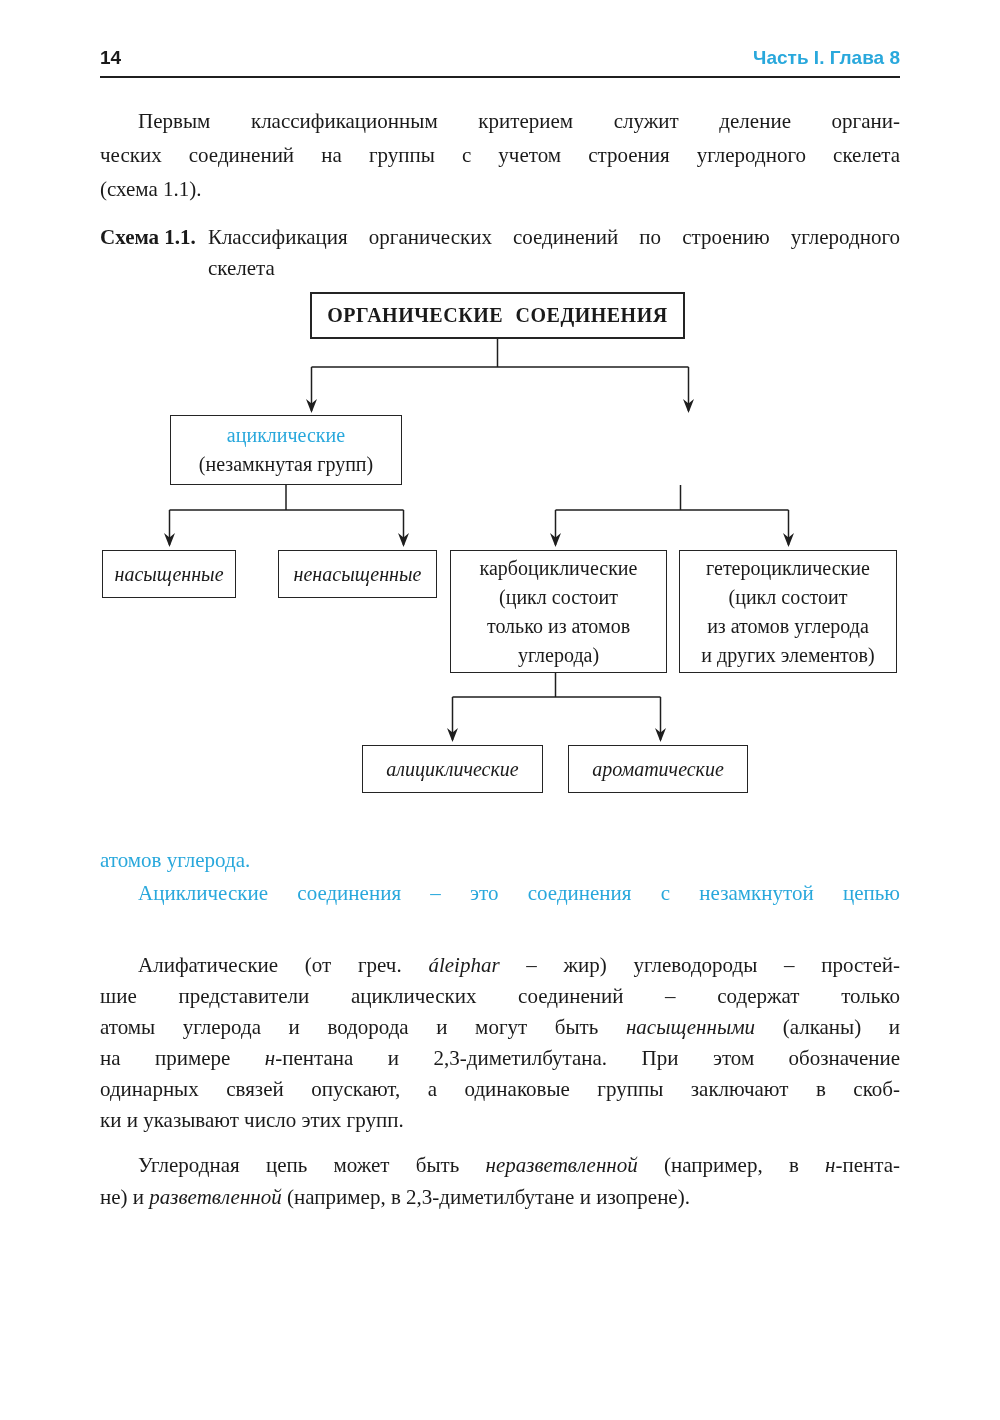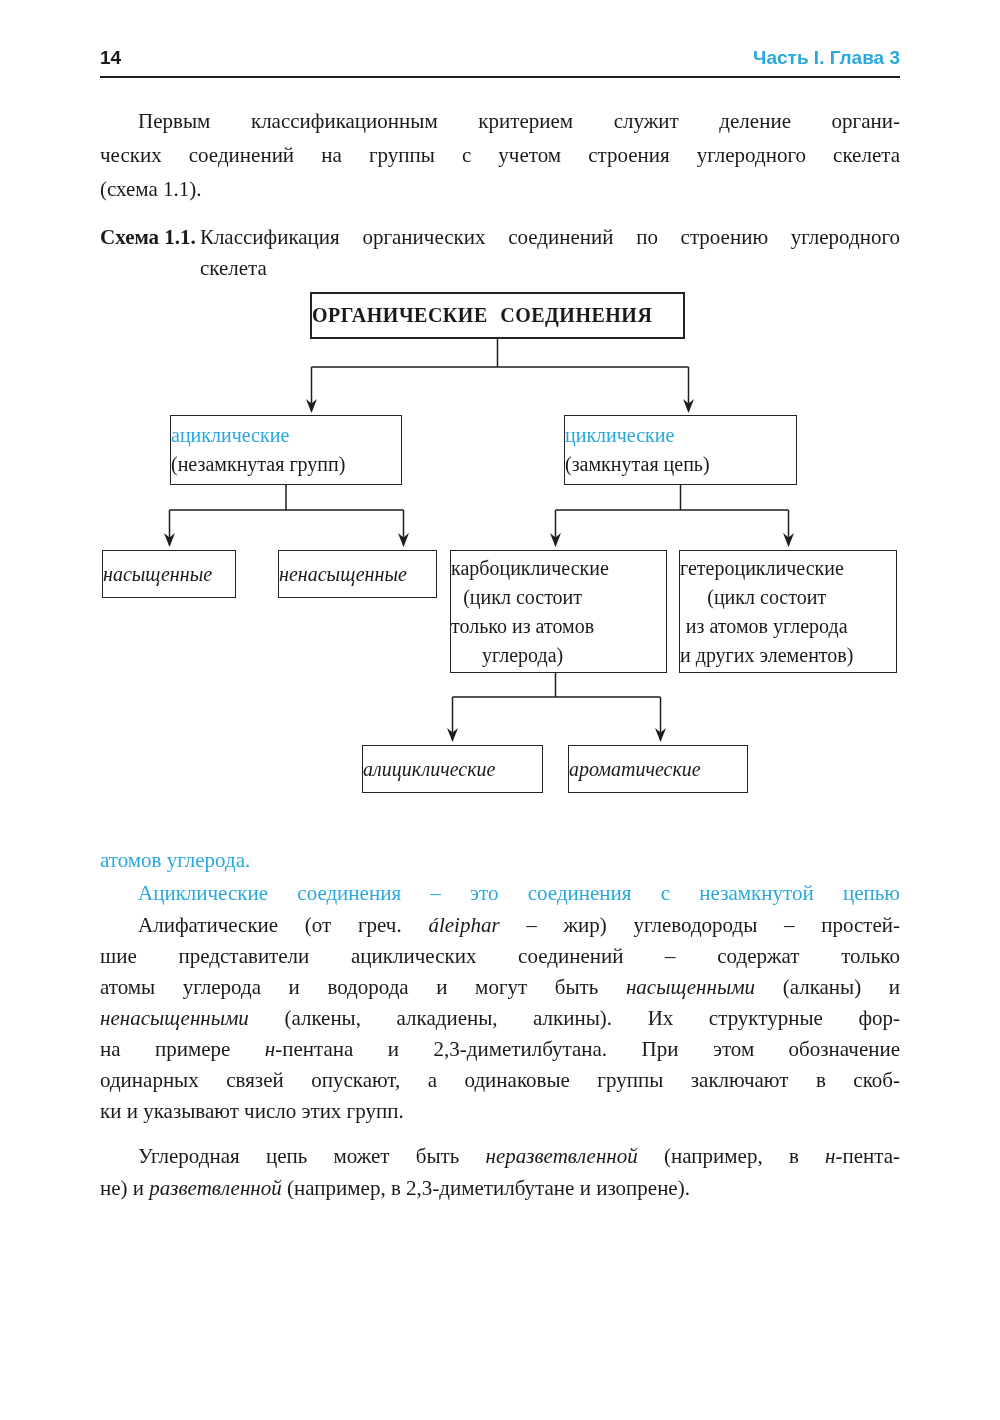--- a/index.html
+++ b/index.html
@@ -9,56 +9,56 @@
   }
   .page { padding:47px 100px 0 100px; box-sizing:border-box; }
 
   .header {
     display:flex; justify-content:space-between; align-items:flex-end;
     border-bottom:2px solid #1f1f1f; padding-bottom:7px;
     font-family:"Liberation Sans", sans-serif; font-weight:bold; font-size:19px;
   }
   .chapter { color:var(--accent); }
 
-  .bodytext { font-size:21px; line-height:34px; }
+  .bodytext { font-size:21px; line-height:34px;margin-top:40px; }
   .tline { text-align:justify; text-align-last:justify; }
   .tline.last { text-align-last:left; }
   .tline.indent { text-indent:38px; }
   .it { font-style:italic; }
 
   .intro { margin-top:26px; }
 
-  .caption { display:flex; gap:4px; margin-top:16px; font-size:21px; line-height:31px; }
+  .caption { display:flex; gap:12px; margin-top:16px; font-size:21px; line-height:31px; }
   .caption-label { font-weight:bold; white-space:nowrap; }
   .caption-text { flex:1; }
 
   .diagram { position:relative; height:512px; margin-top:6px; }
   .connectors { position:absolute; left:0; top:0; }
   .dbox {
     position:absolute; box-sizing:border-box; background:#fff;
     border:1.5px solid #242424;
-    display:flex; flex-direction:column; justify-content:center; align-items:flex-start;
+    display:flex; flex-direction:column; justify-content:center; align-items:center;
     text-align:center; font-size:20px; line-height:29px;
   }
   .dbox.root { border-width:2px; font-weight:bold; letter-spacing:.5px; word-spacing:7px; }
   .accent { color:var(--accent); }
   .box-sub { white-space:pre-line; }
 
   .lead { color:var(--accent); margin-top:42px; line-height:33px; }
   .para2 { line-height:31px; }
   .para3 { margin-top:13px; line-height:32px; }
 </style>
 </head>
 <body>
 
 <div class="page">
 
   <div class="header">
     <span>14</span>
-    <span class="chapter">Часть I. Глава 3</span>
+    <span class="chapter">Часть I. Глава 8</span>
   </div>
 
   <div class="bodytext intro">
       <div class="tline indent"><span>Первым классификационным критерием служит деление органи-</span></div>
       <div class="tline"><span>ческих соединений на группы с учетом строения углеродного скелета</span></div>
       <div class="tline last"><span>(схема 1.1).</span></div>
     </div>
 
   <div class="caption">
     <span class="caption-label">Схема 1.1.</span>
@@ -100,24 +100,20 @@
 
     <div class="dbox root" style="left:210px;top:2px;width:375px;height:47px">
       <span>ОРГАНИЧЕСКИЕ СОЕДИНЕНИЯ</span>
     </div>
 
     <div class="dbox" style="left:70px;top:125px;width:232px;height:70px">
       <span class="accent">ациклические</span>
       <span>(незамкнутая групп)</span>
     </div>
 
-    <div class="dbox" style="left:464px;top:125px;width:233px;height:70px">
-      <span class="accent">циклические</span>
-      <span>(замкнутая цепь)</span>
-    </div>
 
     <div class="dbox it" style="left:2px;top:260px;width:134px;height:48px">
       <span>насыщенные</span>
     </div>
 
     <div class="dbox it" style="left:178px;top:260px;width:159px;height:48px">
       <span>ненасыщенные</span>
     </div>
 
     <div class="dbox" style="left:350px;top:260px;width:217px;height:123px">
@@ -145,21 +141,20 @@
 
   <div class="bodytext lead">
       <div class="tline last"><span>атомов углерода.</span></div>
       <div class="tline indent"><span>Ациклические соединения – это соединения с незамкнутой цепью</span></div>
     </div>
 
   <div class="bodytext para2">
       <div class="tline indent"><span>Алифатические (от греч. </span><span class="it">áleiphar</span><span> – жир) углеводороды – простей-</span></div>
       <div class="tline"><span>шие представители ациклических соединений – содержат только</span></div>
       <div class="tline"><span>атомы углерода и водорода и могут быть </span><span class="it">насыщенными</span><span> (алканы) и</span></div>
-      <div class="tline"><span class="it">ненасыщенными</span><span> (алкены, алкадиены, алкины). Их структурные фор-</span></div>
       <div class="tline"><span>на примере </span><span class="it">н</span><span>-пентана и 2,3-диметилбутана. При этом обозначение</span></div>
       <div class="tline"><span>одинарных связей опускают, а одинаковые группы заключают в скоб-</span></div>
       <div class="tline last"><span>ки и указывают число этих групп.</span></div>
     </div>
 
   <div class="bodytext para3">
       <div class="tline indent"><span>Углеродная цепь может быть </span><span class="it">неразветвленной</span><span> (например, в </span><span class="it">н</span><span>-пента-</span></div>
       <div class="tline last"><span>не) и </span><span class="it">разветвленной</span><span> (например, в 2,3-диметилбутане и изопрене).</span></div>
     </div>
 

